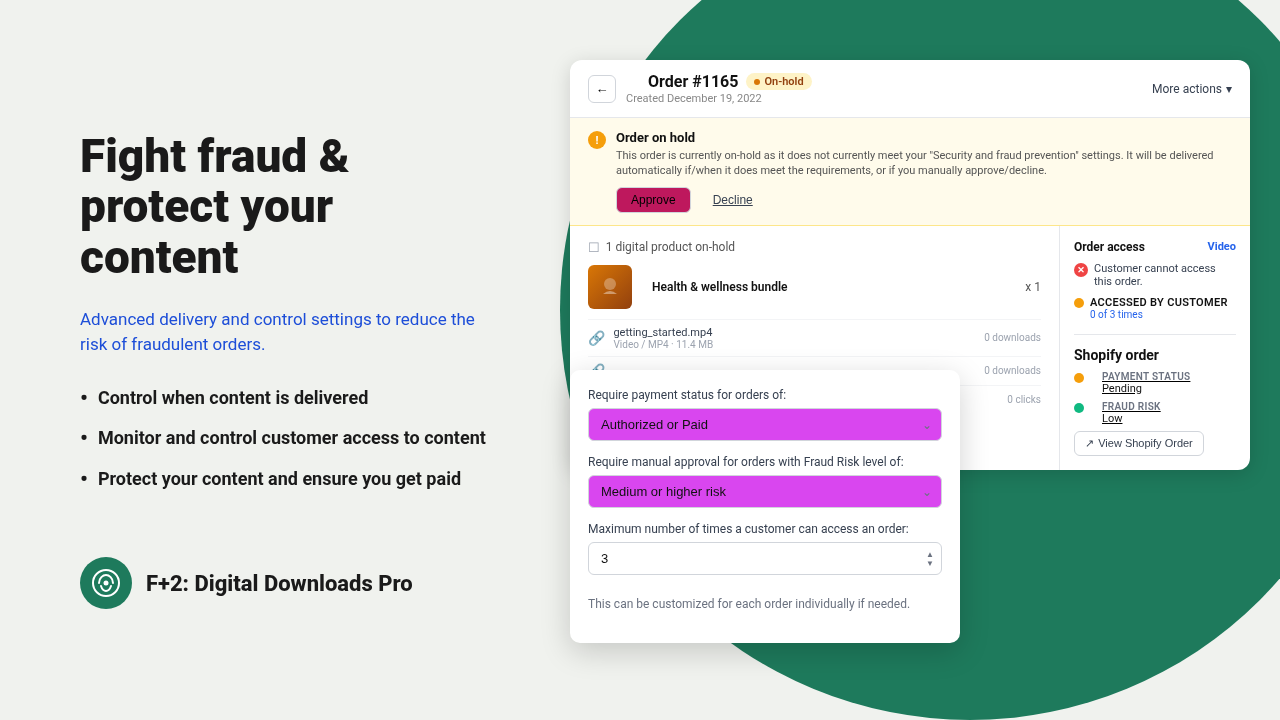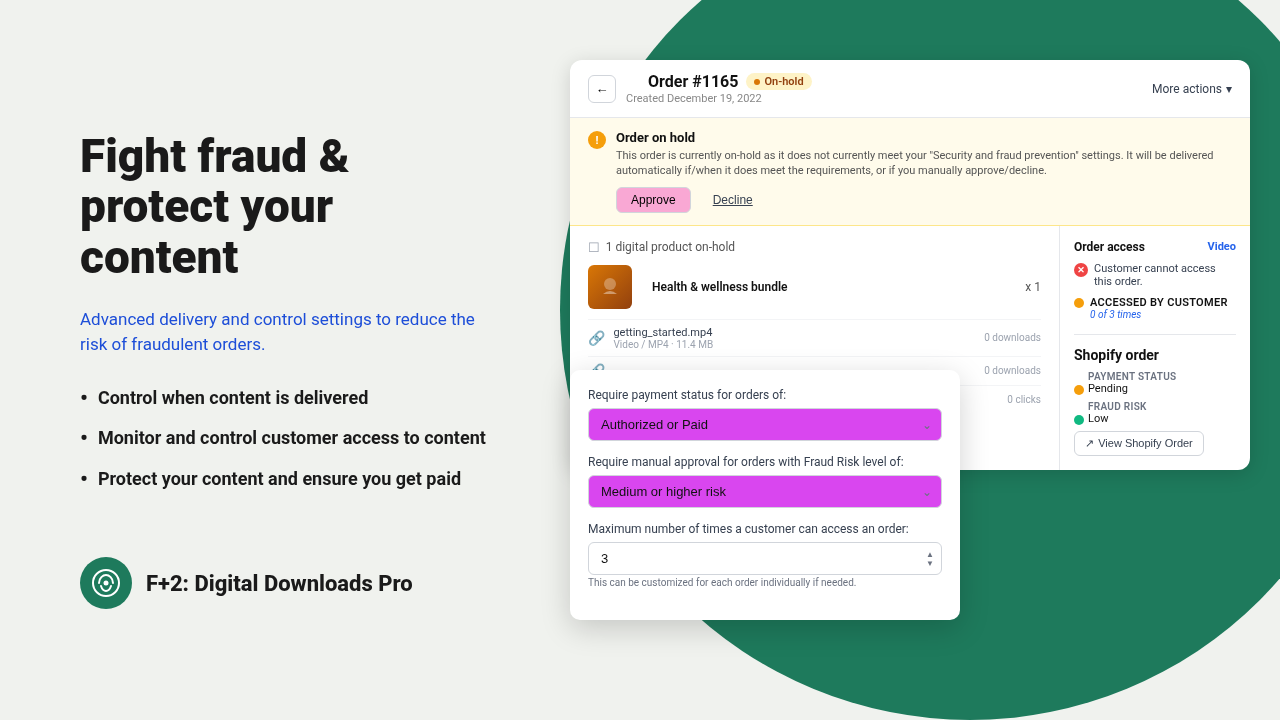--- a/index.html
+++ b/index.html
@@ -249,21 +249,21 @@
     .alert-actions {
       display: flex;
       gap: 8px;
     }
 
     .btn-approve {
       font-size: 12px;
       padding: 5px 14px;
       border-radius: 6px;
       border: 1px solid #d1d5db;
-      background: #f9a8d4;
+      background: #be185d;
       cursor: pointer;
       font-weight: 500;
     }
 
     .btn-decline {
       font-size: 12px;
       padding: 5px 14px;
       border-radius: 6px;
       border: none;
       background: transparent;
@@ -437,40 +437,40 @@
     .accessed-title {
       font-size: 11px;
       font-weight: 600;
       color: #111;
       letter-spacing: 0.3px;
     }
 
     .accessed-count {
       font-size: 10px;
       color: #2563eb;
-      font-style: italic;
     }
 
     .shopify-section {
       border-top: 1px solid #e5e7eb;
       padding-top: 12px;
     }
 
     .shopify-title {
       font-size: 14px;
       font-weight: 700;
       color: #111;
       margin-bottom: 8px;
     }
 
     .shopify-row {
       display: flex;
-      align-items: flex-end;
-      gap: 4px;
+      align-items: flex-start;
+      gap: 18px;
       margin-bottom: 6px;
+      text-decoration: underline;
     }
 
     .green-dot {
       width: 10px;
       height: 10px;
       border-radius: 50%;
       background: #10b981;
       flex-shrink: 0;
       margin-top: 2px;
     }
@@ -589,23 +589,23 @@
     }
 
     .num-arrow {
       font-size: 8px;
       color: #6b7280;
       cursor: pointer;
       line-height: 1;
     }
 
     .settings-hint {
-      font-size: 10px;
+      font-size: 12px;
       color: #6b7280;
-      margin-top: 2px;
+      margin-top: 22px;
     }
   </style>
 </head>
 <body>
 
 <div class="left-panel">
   <h1 class="main-heading" style="white-space: pre-line;">Fight fraud &amp;
 protect your
 content</h1>
   <p class="sub-text">Advanced delivery and control settings to reduce the risk of fraudulent orders.</p>

